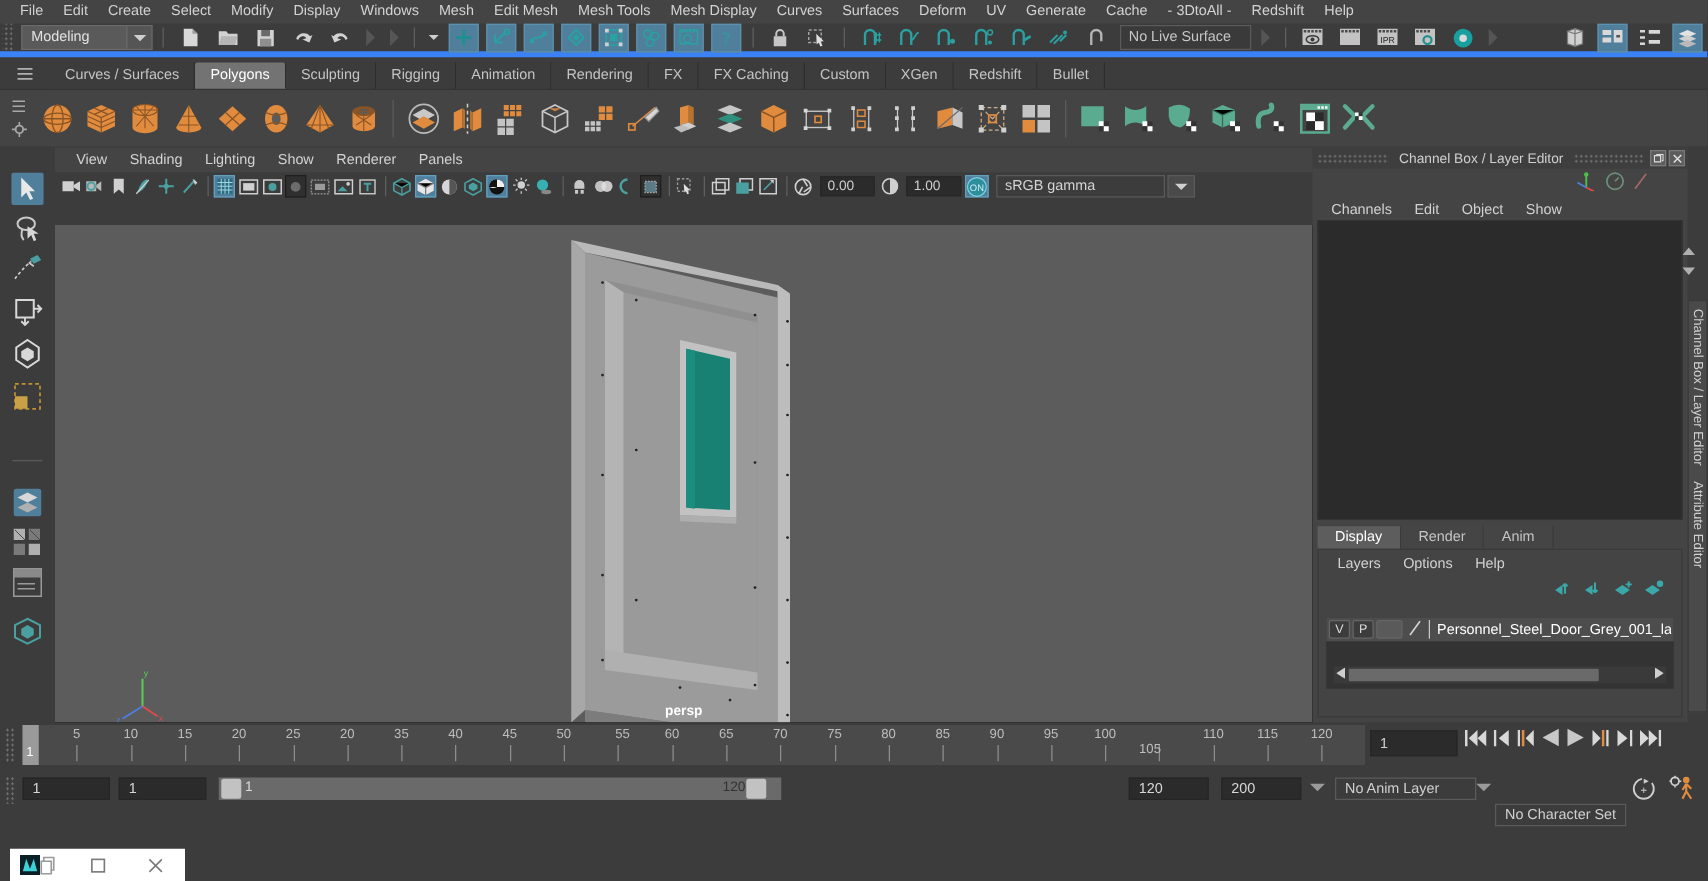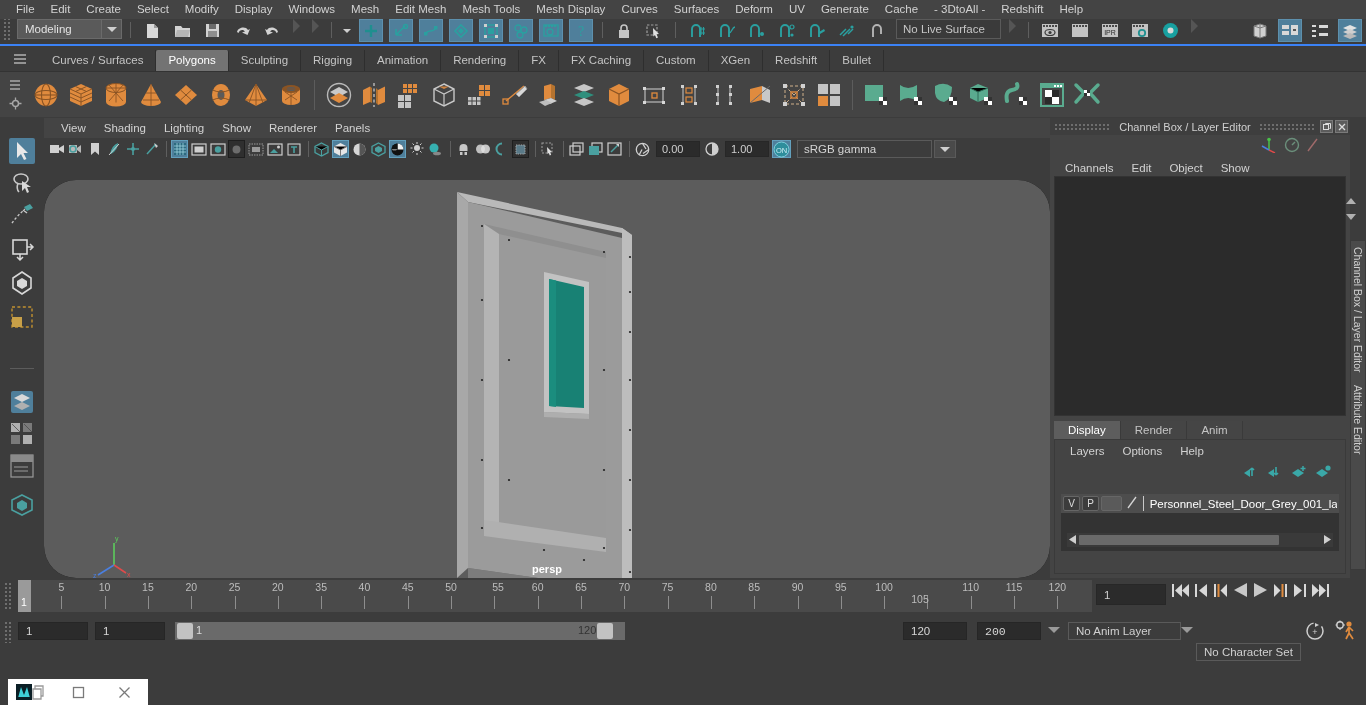--- a/index.html
+++ b/index.html
@@ -21,22 +21,22 @@
     padding-left: 8px;
   }
   .menubar .mi {
     padding: 0 8px; height: 19px; line-height: 19px;
     font-size: 11.5px; color: #d2d2d2; white-space: nowrap;
   }
 
   
   .statusline {
     height: 27px; background: #3c3c3c;
-    display: flex; align-items: flex-start; gap: 4px;
-    padding-left: 2px; border-bottom: 2px solid #3b82f6;
+    display: flex; align-items: center; gap: 4px;
+    padding-left: 2px; border-bottom: 5px solid #3b82f6;
   }
   .grip {
     width: 8px; height: 22px; flex: none;
     background-image: radial-gradient(#6e6e6e 1px, transparent 1px);
     background-size: 4px 4px; background-position: 1px 2px;
     margin-right: 3px;
   }
   .modesel {
     display: flex; align-items: center; background: #5a5a5a;
     height: 20px; width: 105px; border: 1px solid #6a6a6a;
@@ -102,21 +102,21 @@
   .vbtn.on { background:#4f7f9b; border:1px solid #63a0bd;}
   .vbtn.dark { background:#2f2f2f; border:1px solid #1f1f1f;}
   .numfield { height:16px; width:44px; background:#2b2b2b; color:#cfcfcf; font-size:11px;
     display:flex;align-items:center;padding-left:5px; margin:0 3px; border:1px solid #272727;}
   .gammafield {
     height: 18px; width: 135px; background:#3c3c3c; border:1px solid #5a5a5a;
     display:flex;align-items:center;padding-left:6px;font-size:11.5px;color:#d4d4d4; margin-left:4px;
   }
   .gamma-arrow { width:22px;height:18px;background:#4a4a4a;border:1px solid #5a5a5a;
     display:flex;align-items:center;justify-content:center; margin-left:2px;}
-  .viewport { position:absolute; left:0; right:0; top:62px; bottom:0; background:#000000; overflow:hidden;border-radius:32px;}
+  .viewport { position:absolute; left:0; right:0; top:62px; bottom:0; background:#000000; overflow:hidden;}
   .vlabel { position:absolute; bottom:3px; left:0; right:0; text-align:center; font-size:11px;
     color:#ffffff; font-weight:bold; }
 
   
   .rpanel { position:absolute; left:1050px; top:0; width:300px; height:460px; background:#444; }
   .rp-title { height:17px; background:#3e3e3e; display:flex;align-items:center; position:relative; }
   .dots { flex:1; height:8px; background-image: radial-gradient(#6e6e6e 1px, transparent 1px);
           background-size:4px 4px; margin:0 4px;}
   .rp-title-txt { font-size:11px; color:#cfcfcf; padding:0 4px; white-space:nowrap;}
   .rp-wbtn { width:13px;height:13px;background:#5c5c5c;border:1px solid #7a7a7a;
@@ -1414,21 +1414,21 @@
     <span>1</span>
   </div>
   <div class="rs-bar"></div>
   <div class="rs-handle"></div>
   <div class="rs-hr"></div>
   <div class="rs-l1">1</div>
   <div class="rs-l2">120</div>
   <div class="rfield" style="left:903px; width:64px;">
     <span>120</span>
   </div>
-  <div class="rfield" style="left:977px; width:64px;font-family:Liberation Mono, monospace;">
+  <div class="rfield" style="left:977px; width:64px;">
     <span>200</span>
   </div>
   <div class="darr" style="left:1048px;"></div>
   <div class="dropfield" style="left:1068px; width:113px;">
     <span>No Anim Layer</span>
   </div>
   <div class="darr" style="left:1181px;"></div>
   <div class="dropfield" style="left:1196px; width:105px;margin-top:21px;">
     <span>No Character Set</span>
   </div>

